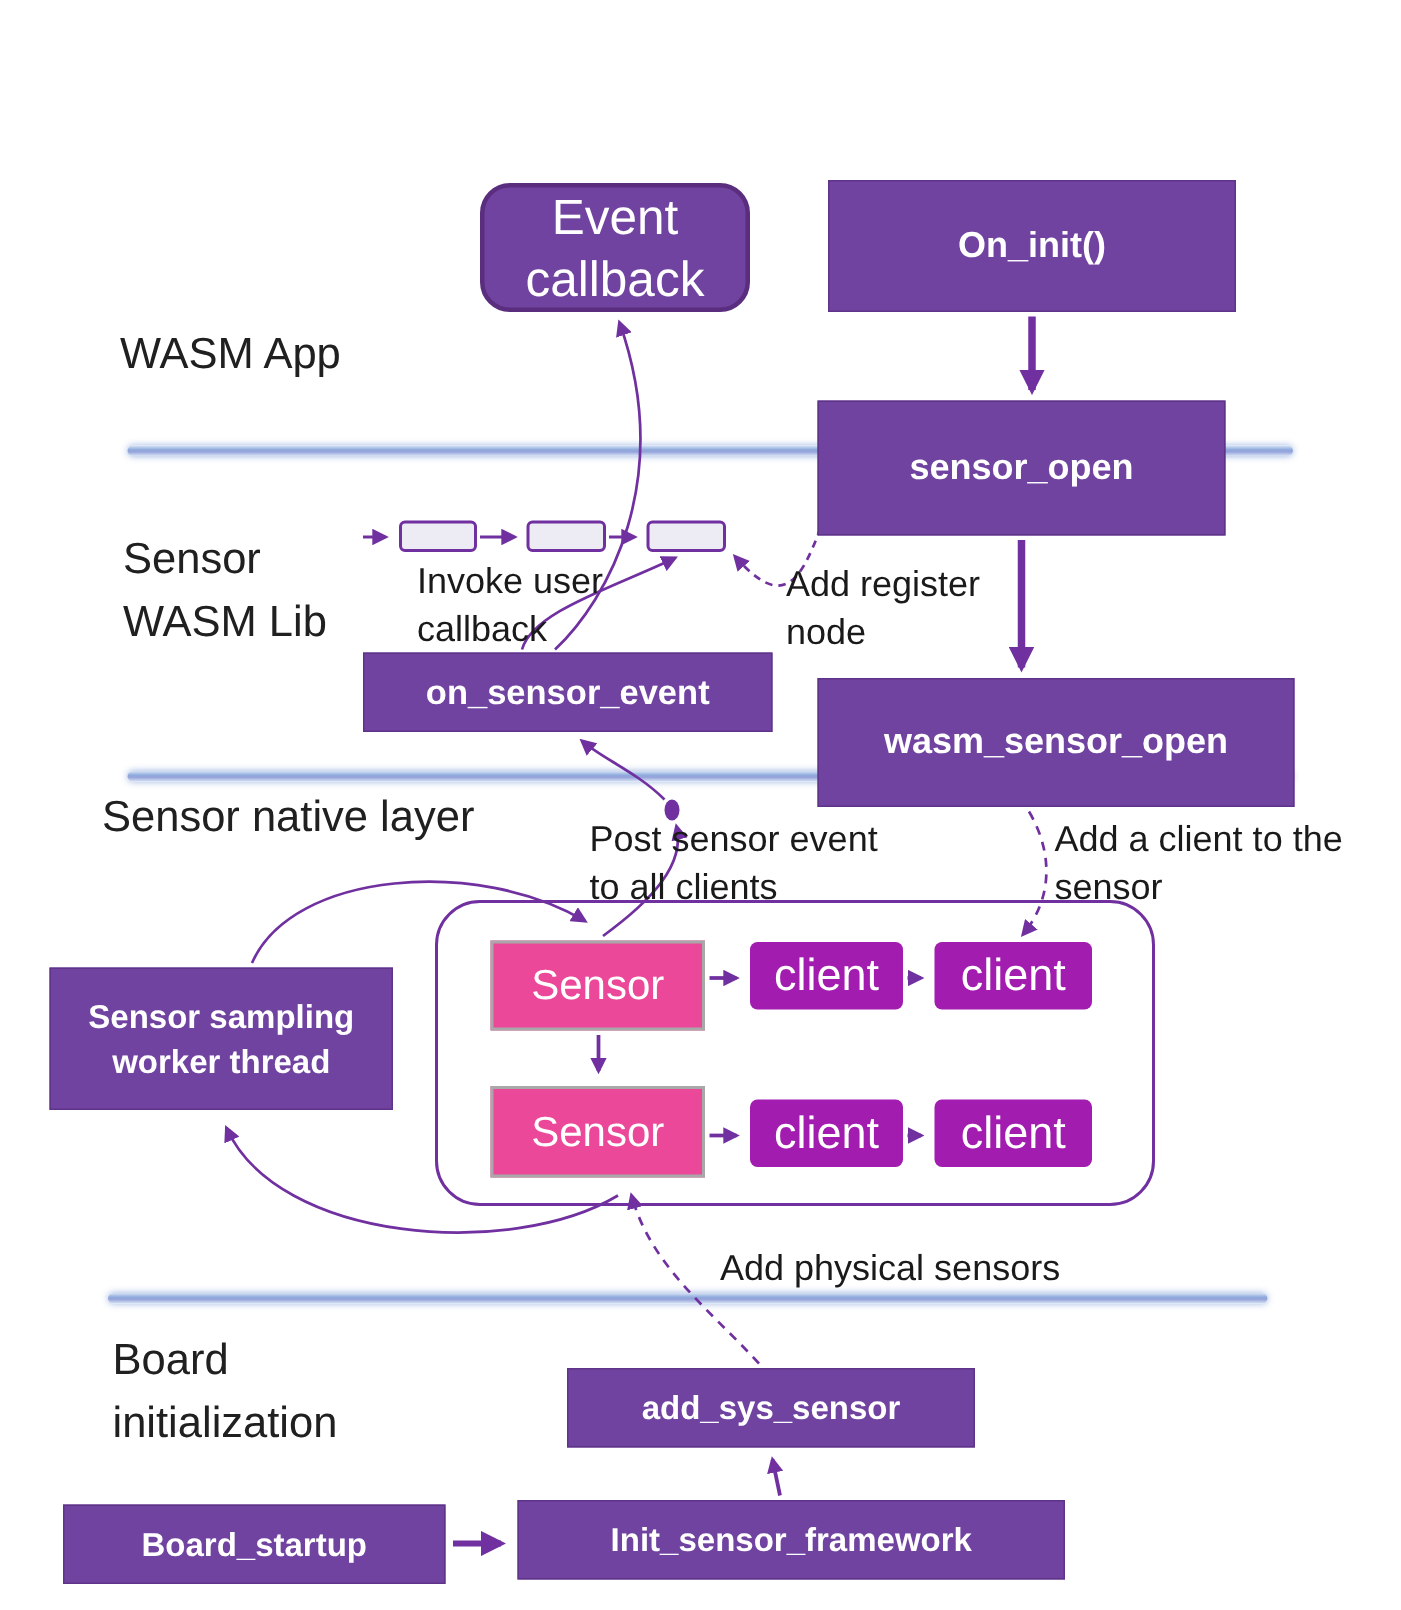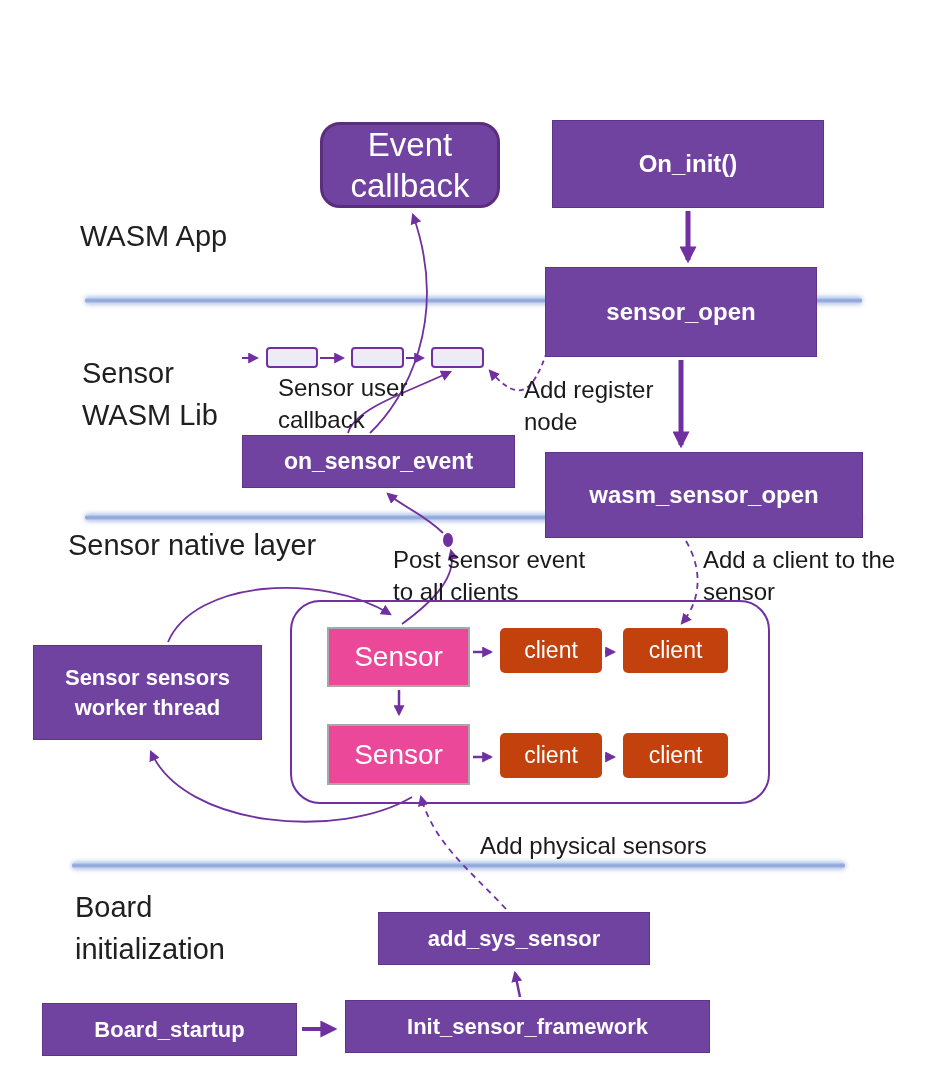--- a/index.html
+++ b/index.html
@@ -22,22 +22,22 @@
   }
   .pbox.rounded{border-radius:20px;border:3px solid #5a2d7e;font-weight:normal;}
   
   .gbox{
     position:absolute;z-index:3;background:#ec4899;border:2px solid #a8a8a8;
     color:#ffffff;display:flex;align-items:center;justify-content:center;
     font-size:28px;box-sizing:border-box;
   }
   
   .cbox{
-    position:absolute;z-index:3;background:#c2410c;border-radius:5px;color:#ffffff;
-    display:flex;align-items:center;justify-content:center;font-size:23px;box-sizing:border-box;
+    position:absolute;z-index:3;background:#a21caf;border-radius:5px;color:#ffffff;
+    display:flex;align-items:center;justify-content:center;font-size:30px;box-sizing:border-box;
   }
   
   .group{
     position:absolute;z-index:2;border:2px solid #7030A0;border-radius:30px;background:transparent;
   }
   
   .lnode{
     position:absolute;z-index:3;background:#edebf4;border:2px solid #7030A0;border-radius:4px;
     box-sizing:border-box;
   }
@@ -106,21 +106,21 @@
   <div class="pbox rounded" style="left:320px;top:122px;width:180px;height:86px;font-size:33px;line-height:1.25;padding:0 14px;">Event callback</div>
 
   <div class="pbox" style="left:552px;top:120px;width:272px;height:88px;font-size:24px;">On_init()</div>
 
   <div class="pbox" style="left:545px;top:267px;width:272px;height:90px;font-size:24px;">sensor_open</div>
 
   <div class="pbox" style="left:242px;top:435px;width:273px;height:53px;font-size:23px;">on_sensor_event</div>
 
   <div class="pbox" style="left:545px;top:452px;width:318px;height:86px;font-size:24px;">wasm_sensor_open</div>
 
-  <div class="pbox" style="left:33px;top:645px;width:229px;height:95px;font-size:22px;line-height:1.35;padding:0 10px;">Sensor sensors worker thread</div>
+  <div class="pbox" style="left:33px;top:645px;width:229px;height:95px;font-size:22px;line-height:1.35;padding:0 10px;">Sensor sampling worker thread</div>
 
   <div class="pbox" style="left:378px;top:912px;width:272px;height:53px;font-size:22px;">add_sys_sensor</div>
 
   <div class="pbox" style="left:42px;top:1003px;width:255px;height:53px;font-size:22px;">Board_startup</div>
 
   <div class="pbox" style="left:345px;top:1000px;width:365px;height:53px;font-size:22px;">Init_sensor_framework</div>
 
   <div class="group" style="left:290px;top:600px;width:476px;height:200px;"></div>
 
   <div class="gbox" style="left:327px;top:627px;width:143px;height:60px;">Sensor</div>
@@ -128,19 +128,19 @@
 
   <div class="cbox" style="left:500px;top:628px;width:102px;height:45px;">client</div>
   <div class="cbox" style="left:623px;top:628px;width:105px;height:45px;">client</div>
   <div class="cbox" style="left:500px;top:733px;width:102px;height:45px;">client</div>
   <div class="cbox" style="left:623px;top:733px;width:105px;height:45px;">client</div>
 
   <div class="lnode" style="left:266px;top:347px;width:52px;height:21px;"></div>
   <div class="lnode" style="left:351px;top:347px;width:53px;height:21px;"></div>
   <div class="lnode" style="left:431px;top:347px;width:53px;height:21px;"></div>
 
-  <div class="note" style="left:278px;top:372px;width:168px;">Sensor user callback</div>
+  <div class="note" style="left:278px;top:372px;width:168px;">Invoke user callback</div>
   <div class="note" style="left:524px;top:374px;width:152px;">Add register node</div>
   <div class="note" style="left:393px;top:544px;width:215px;">Post sensor event to all clients</div>
   <div class="note" style="left:703px;top:544px;width:220px;">Add a client to the sensor</div>
   <div class="note nowrap" style="left:480px;top:830px;">Add physical sensors</div>
 
 </div>
 
 </body></html>

